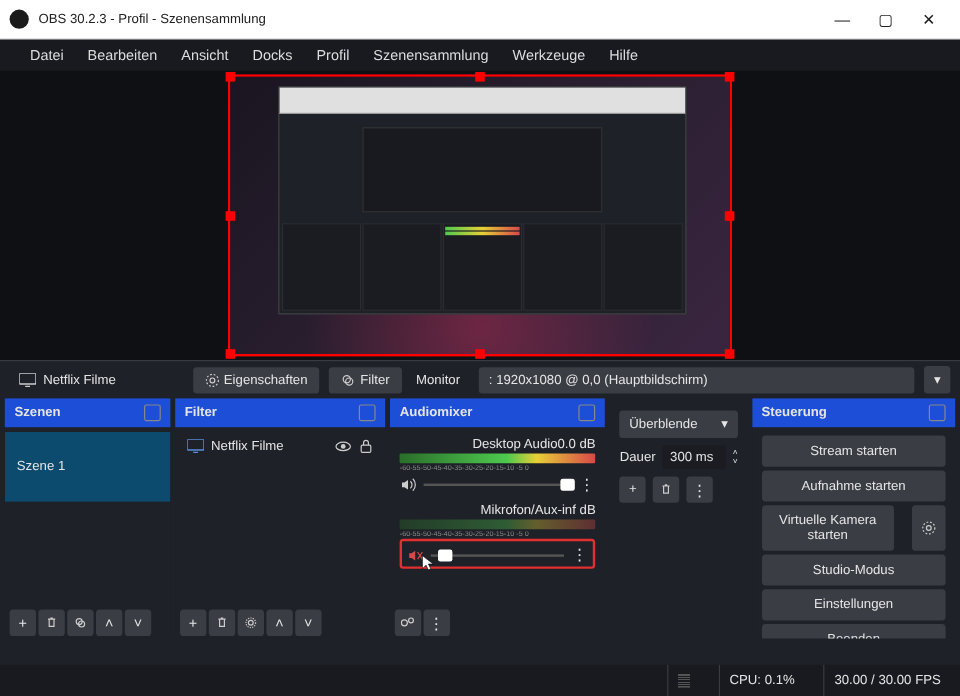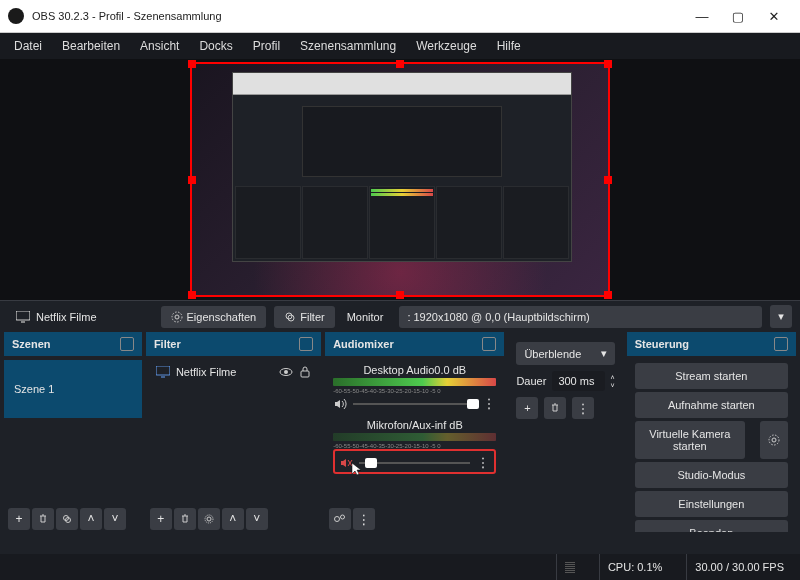--- a/index.html
+++ b/index.html
@@ -2,57 +2,57 @@
 <html><head>
 <meta charset="utf-8">
 <style>
 *{margin:0;padding:0;box-sizing:border-box;font-family:'Segoe UI',Arial,sans-serif;font-size:11px;color:#e5e5e5}
 body{width:800px;height:580px;background:#1e2127;overflow:hidden;position:relative}
 .titlebar{height:30px;background:#fff;display:flex;align-items:center;padding:16px 8px;border-bottom:1px solid #ccc}
 .titlebar .logo{width:16px;height:16px;background:#1a1a1a;border-radius:50%;margin-right:8px}
 .titlebar .title{color:#222;font-size:11px;flex:1}
 .titlebar .winbtns{display:flex;gap:0}
 .titlebar .winbtn{width:36px;height:28px;display:flex;align-items:center;justify-content:center;color:#222;font-size:13px}
-.menubar{height:26px;background:#181a1f;display:flex;align-items:center;padding:0 4px;gap:0}
+.menubar{height:26px;background:#181a1f;display:flex;align-items:center;padding:0 15px;gap:0}
 .menubar .item{padding:4px 10px;color:#ddd;font-size:12px}
 .preview{height:241px;background:#0f1013;display:flex;align-items:center;justify-content:center;position:relative}
 .preview-frame{position:relative;width:420px;height:235px;border:2px solid #f00}
 .preview-inner{width:100%;height:100%;background:linear-gradient(135deg,#1a1520 0%,#2a1f30 50%,#3a2540 100%);position:relative;overflow:hidden}
 .preview-inner::before{content:'';position:absolute;inset:0;background:radial-gradient(ellipse at 50% 90%,rgba(255,50,100,0.3) 0%,transparent 50%)}
 .preview-window{position:absolute;top:8px;left:40px;width:340px;height:190px;background:#2a2d35;border:1px solid #444}
 .preview-browser{height:22px;background:#e0e0e0;border-bottom:1px solid #999}
 .preview-obs{height:calc(100% - 22px);background:#1e2127;font-size:5px;padding:2px}
 .handle{position:absolute;width:8px;height:8px;background:#f00}
 .handle.tl{top:-4px;left:-4px}.handle.tr{top:-4px;right:-4px}.handle.bl{bottom:-4px;left:-4px}.handle.br{bottom:-4px;right:-4px}
 .handle.tm{top:-4px;left:50%;margin-left:-4px}.handle.bm{bottom:-4px;left:50%;margin-left:-4px}
 .handle.lm{top:50%;left:-4px;margin-top:-4px}.handle.rm{top:50%;right:-4px;margin-top:-4px}
 .toolbar{height:32px;background:#1e2127;display:flex;align-items:center;padding:0 8px;gap:8px;border-top:1px solid #383b42}
 .toolbar .source-label{display:flex;align-items:center;gap:6px;padding:0 8px}
 .toolbar .btn{background:#3a3d44;padding:5px 10px;border-radius:3px;display:flex;align-items:center;gap:4px}
 .toolbar .monitor-sel{background:#3a3d44;padding:5px 8px;border-radius:3px;flex:1;margin-left:4px}
 .toolbar .monitor-label{padding:0 4px}
 .toolbar .chev{background:#3a3d44;padding:5px 8px;border-radius:3px;width:22px;text-align:center}
 .panels{display:flex;height:200px;gap:4px;padding:0 4px}
 .panel{background:#1e2127;display:flex;flex-direction:column}
-.panel-head{height:24px;display:flex;align-items:center;padding:0 8px;justify-content:space-between;background:#0c4a6e}
+.panel-head{height:24px;display:flex;align-items:center;padding:0 8px;justify-content:space-between;background:#1d4ed8}
 .panel-head .title{font-weight:600;font-size:11px}
 .panel-body{flex:1;padding:4px 0;overflow:hidden}
 .scenes{width:140px}
 .sources{width:178px}
 .mixer{width:182px}
 .transitions{width:116px}
 .controls{width:172px}
 .scene-item{padding:23px 10px;background:#0c4a6e}
 .source-item{padding:5px 10px;display:flex;align-items:center;gap:6px;justify-content:space-between}
 .source-item .left{display:flex;align-items:center;gap:6px}
 .source-item .icons{display:flex;gap:6px;align-items:center}
 .eye{width:14px;height:14px;display:inline-flex;align-items:center;justify-content:center}
 .popicon{width:14px;height:14px;border:1px solid #888;border-radius:2px}
 .mixer-track{padding:4px 8px}
-.mixer-row{display:flex;justify-content:center;margin-bottom:2px}
+.mixer-row{display:flex;justify-content:flex-end;margin-bottom:2px}
 .meter{height:8px;background:linear-gradient(90deg,#2a6e2a 0%,#4eca4e 55%,#e6d036 70%,#d84848 100%);border-radius:1px;margin:2px 0}
 .meter.muted{background:linear-gradient(90deg,#2a6e2a 0%,#4eca4e 55%,#e6d036 70%,#d84848 100%);opacity:0.35}
 .scale-nums{font-size:6px;color:#888;letter-spacing:0px;white-space:nowrap;overflow:hidden}
 .slider-row{display:flex;align-items:center;gap:6px;margin-top:2px}
 .slider{flex:1;height:2px;background:#555;position:relative}
 .slider .thumb{position:absolute;top:-4px;width:12px;height:10px;background:#fff;border-radius:2px}
 .speaker{width:14px;height:14px}
 .highlight-box{border:2px solid #e03030;border-radius:3px;padding:2px 4px}
 .trans-sel{margin:6px 8px;background:#3a3d44;padding:5px 8px;border-radius:3px;display:flex;justify-content:space-between;align-items:center}
 .trans-row{display:flex;align-items:center;gap:6px;margin:6px 8px}

